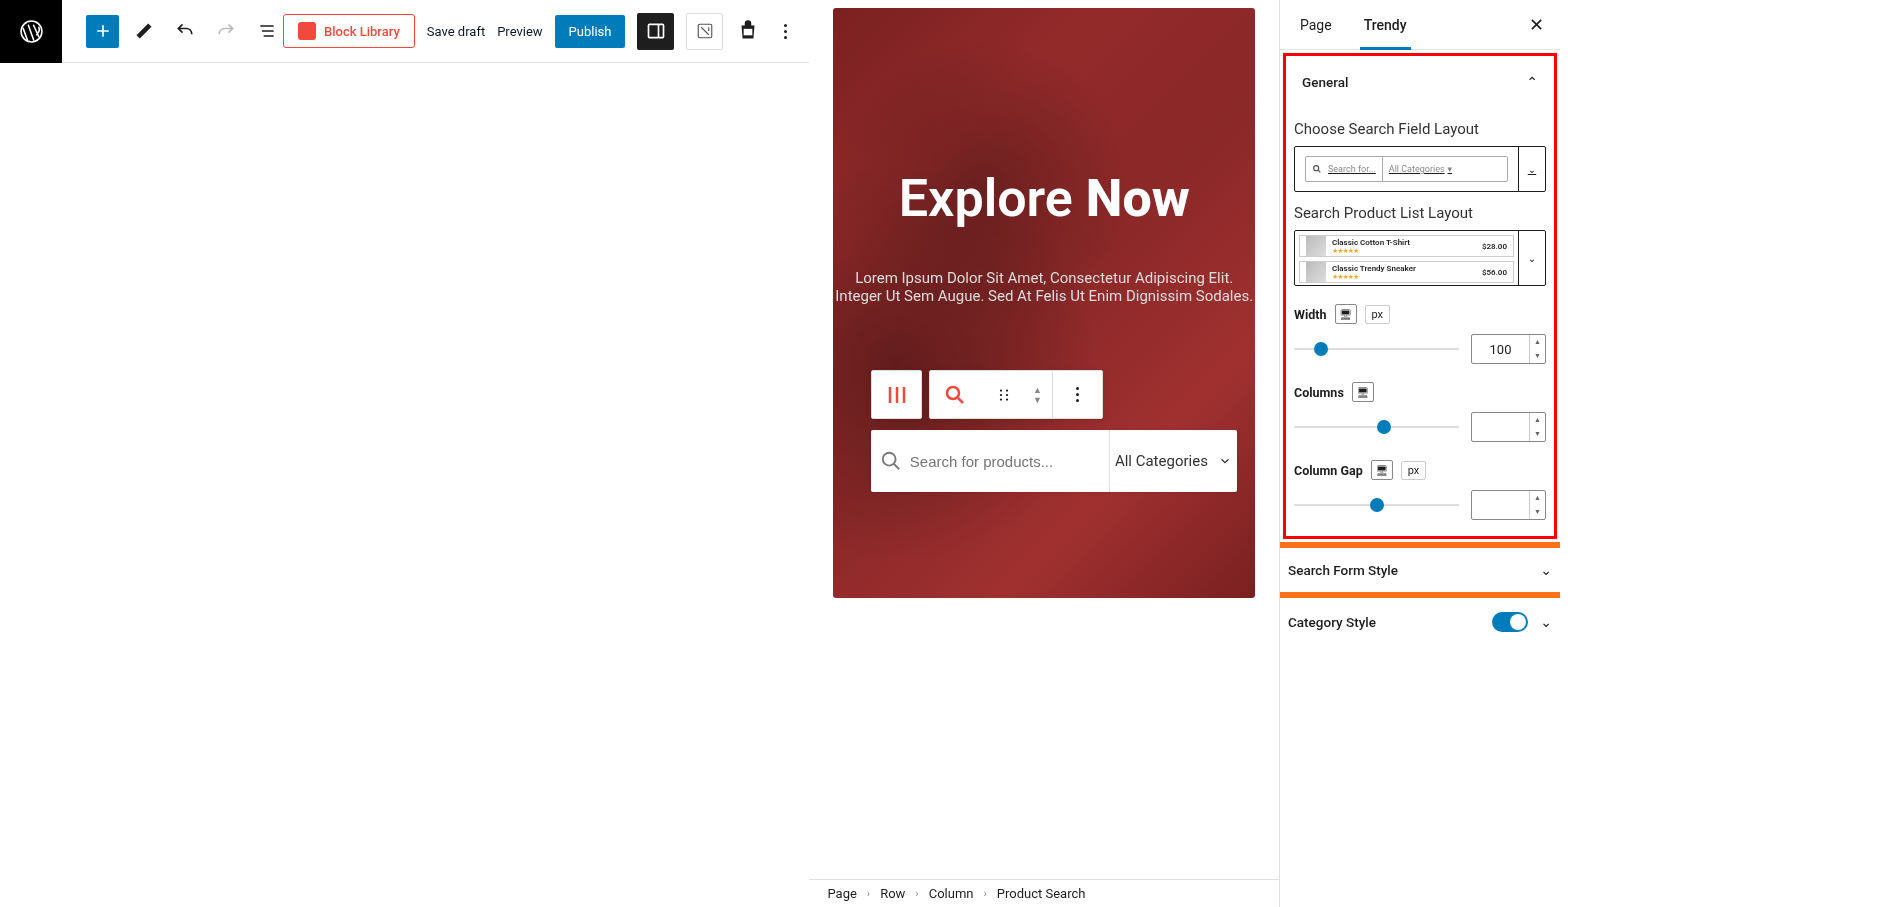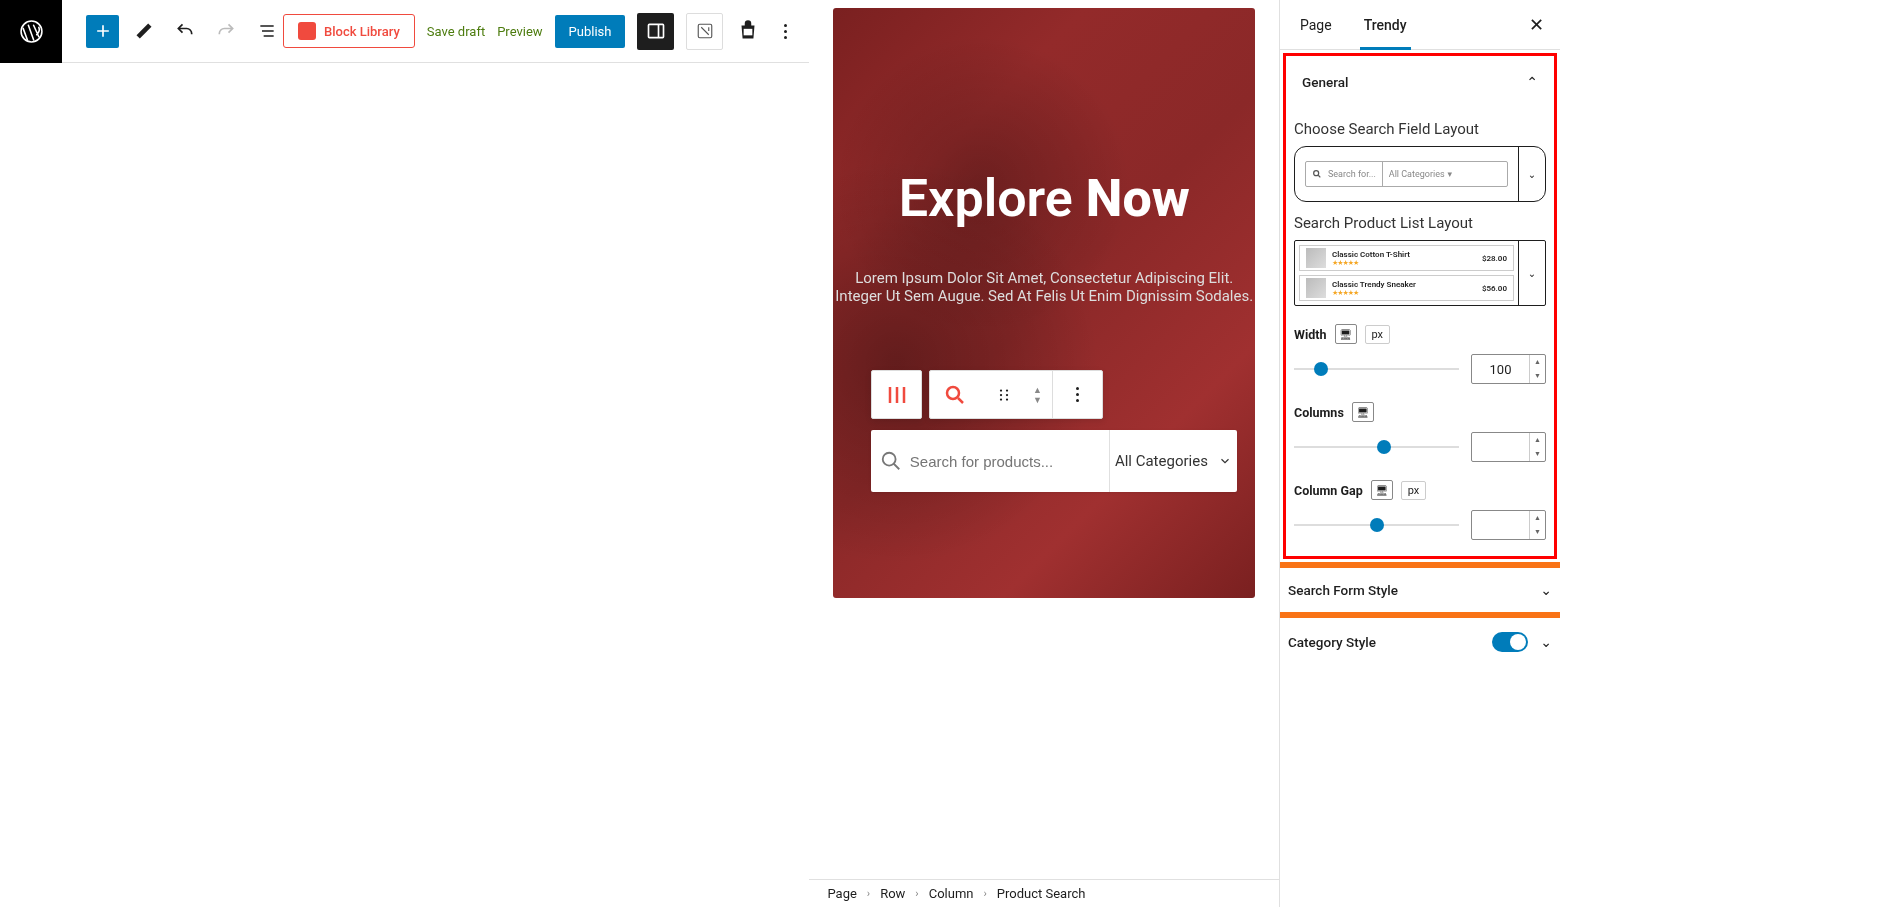--- a/index.html
+++ b/index.html
@@ -10,21 +10,21 @@
 .top-toolbar { height: 63px; display: flex; align-items: center; background: #fff; border-bottom: 1px solid #e0e0e0; }
 .wp-logo { width: 62px; height: 63px; background: #000; display: flex; align-items: center; justify-content: center; color: #fff; }
 .wp-logo svg { width: 25px; height: 25px; }
 .toolbar-left { display: flex; align-items: center; gap: 8px; padding-left: 24px; }
 .add-btn { width: 33px; height: 33px; background: #007cba; display: flex; align-items: center; justify-content: center; color: #fff; border-radius: 2px; }
 .tool-icon { width: 33px; height: 33px; display: flex; align-items: center; justify-content: center; color: #1e1e1e; }
 .tool-icon.disabled { color: #bbb; }
 .toolbar-right { margin-left: auto; display: flex; align-items: center; gap: 12px; padding-right: 12px; }
 .block-library-btn { border: 1px solid #f04a3e; color: #f04a3e; padding: 7px 14px; border-radius: 3px; display: flex; align-items: center; gap: 8px; font-size: 13px; font-weight: 500; }
 .block-library-btn .bag-icon { width: 18px; height: 18px; background: #f04a3e; border-radius: 3px; position: relative; }
-.link-btn { color: #4d7c0f; font-size: 13px; }
+.link-btn { color: #0f172a; font-size: 13px; }
 .publish-btn { background: #007cba; color: #fff; padding: 9px 14px; border-radius: 2px; font-size: 13px; }
 .sq-btn { width: 37px; height: 37px; display: flex; align-items: center; justify-content: center; border-radius: 2px; }
 .sq-btn.dark { background: #1e1e1e; color: #fff; }
 .sq-btn.light { border: 1px solid #ddd; color: #555; }
 .bag-dark { width: 26px; height: 26px; }
 .kebab { width: 24px; height: 24px; display: flex; flex-direction: column; align-items: center; justify-content: center; gap: 3px; }
 .kebab span { width: 3px; height: 3px; background: #1e1e1e; border-radius: 50%; }
 
 
 .main { flex: 1; display: flex; overflow: hidden; }
@@ -70,27 +70,27 @@
 
 .red-box { border: 3px solid #ff0000; margin: 3px; padding: 4px 8px 12px 8px; }
 
 .panel { border-top: 6px solid #f97316; }
 .panel-head { display: flex; align-items: center; justify-content: space-between; padding: 14px 8px; font-size: 13.5px; font-weight: 500; }
 .panel-head .chevron { font-size: 14px; }
 .panel-body { padding: 4px 0; }
 
 .field-label { font-size: 15px; color: #333; margin: 12px 0 8px 0; }
 
-.layout-preview { border: 1px solid #1e1e1e; border-radius: 12px; display: flex; align-items: stretch; height: 56px; }
+.layout-preview { border: 1px solid #1e1e1e; border-radius: 2px; display: flex; align-items: stretch; height: 46px; text-decoration: underline; }
 .lp-main { flex: 1; display: flex; align-items: center; gap: 8px; padding: 0 10px; border-right: 1px solid #1e1e1e; }
 .lp-main .searchbox { flex: 1; border: 1px solid #aaa; height: 26px; display: flex; align-items: center; gap: 6px; padding: 0 6px; font-size: 9px; color: #888; border-radius: 2px; }
 .lp-cat { font-size: 9px; padding: 0 6px; display: flex; align-items: center; gap: 3px; border-left: 1px solid #aaa; height: 26px; }
 .lp-drop { width: 26px; display: flex; align-items: center; justify-content: center; font-size: 10px; }
 
-.list-preview { border: 1px solid #1e1e1e; border-radius: 2px; display: flex; align-items: stretch; height: 66px; }
+.list-preview { border: 1px solid #1e1e1e; border-radius: 2px; display: flex; align-items: stretch; height: 56px; }
 .lp-rows { flex: 1; padding: 4px; display: flex; flex-direction: column; gap: 4px; border-right: 1px solid #1e1e1e; }
 .lp-row { flex: 1; border: 1px solid #ccc; display: flex; align-items: center; padding: 0 6px; gap: 6px; }
 .lp-thumb { width: 20px; height: 20px; background: linear-gradient(135deg,#bbb,#ddd); }
 .lp-info { flex: 1; display: flex; flex-direction: column; }
 .lp-name { font-size: 8px; font-weight: 600; }
 .lp-stars { color: #f5a623; font-size: 7px; letter-spacing: -1px; }
 .lp-price { font-size: 8px; font-weight: 600; }
 
 .ctrl-row { display: flex; align-items: center; gap: 8px; margin-top: 18px; }
 .ctrl-row .lbl { font-size: 12.5px; font-weight: bold; }

